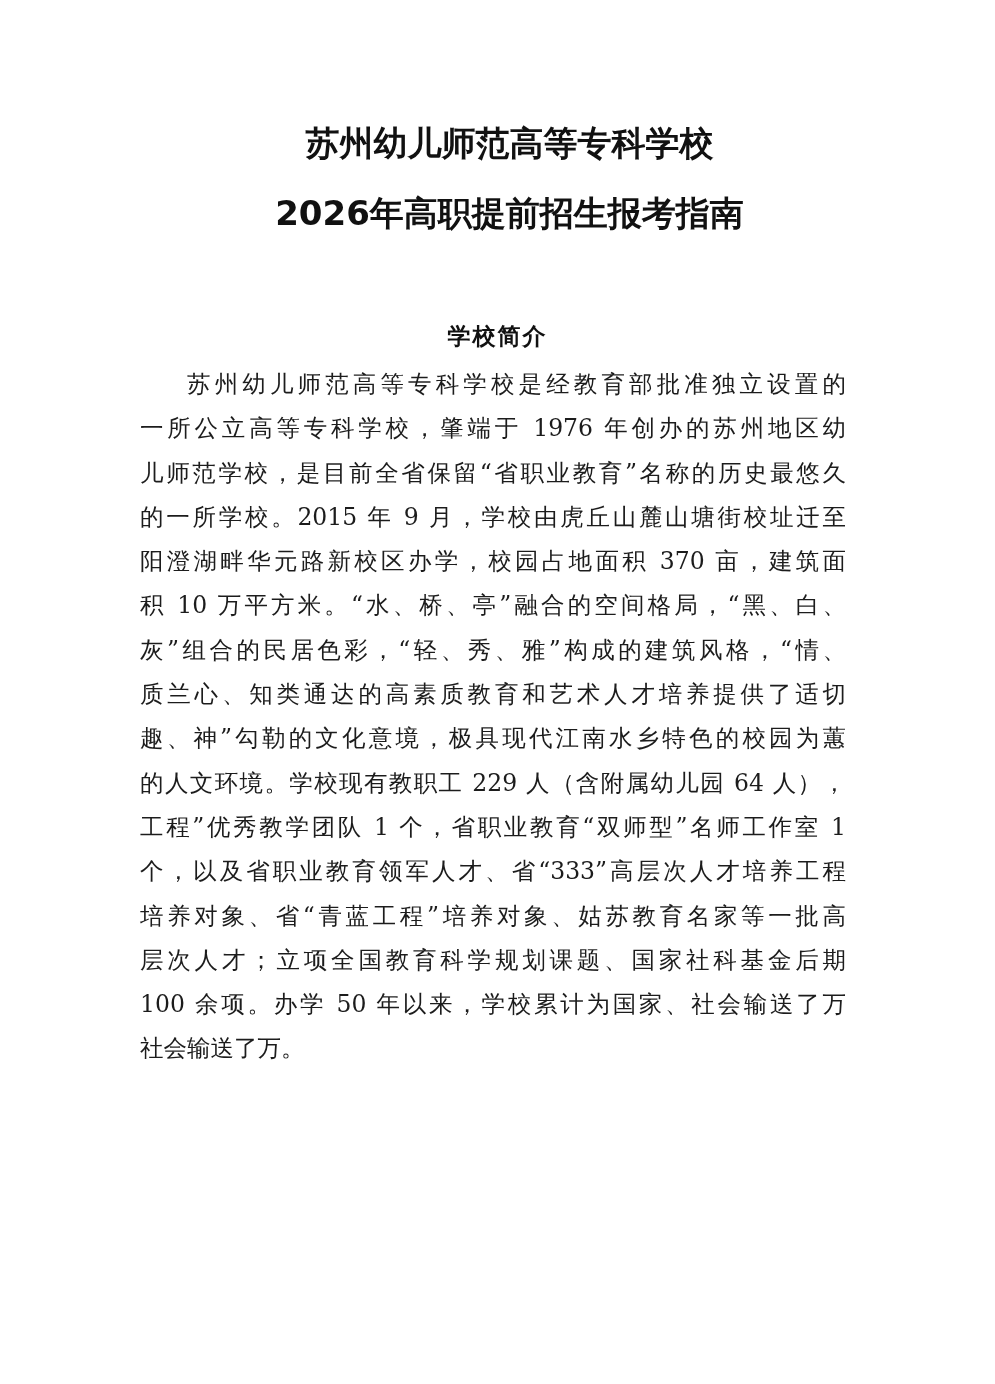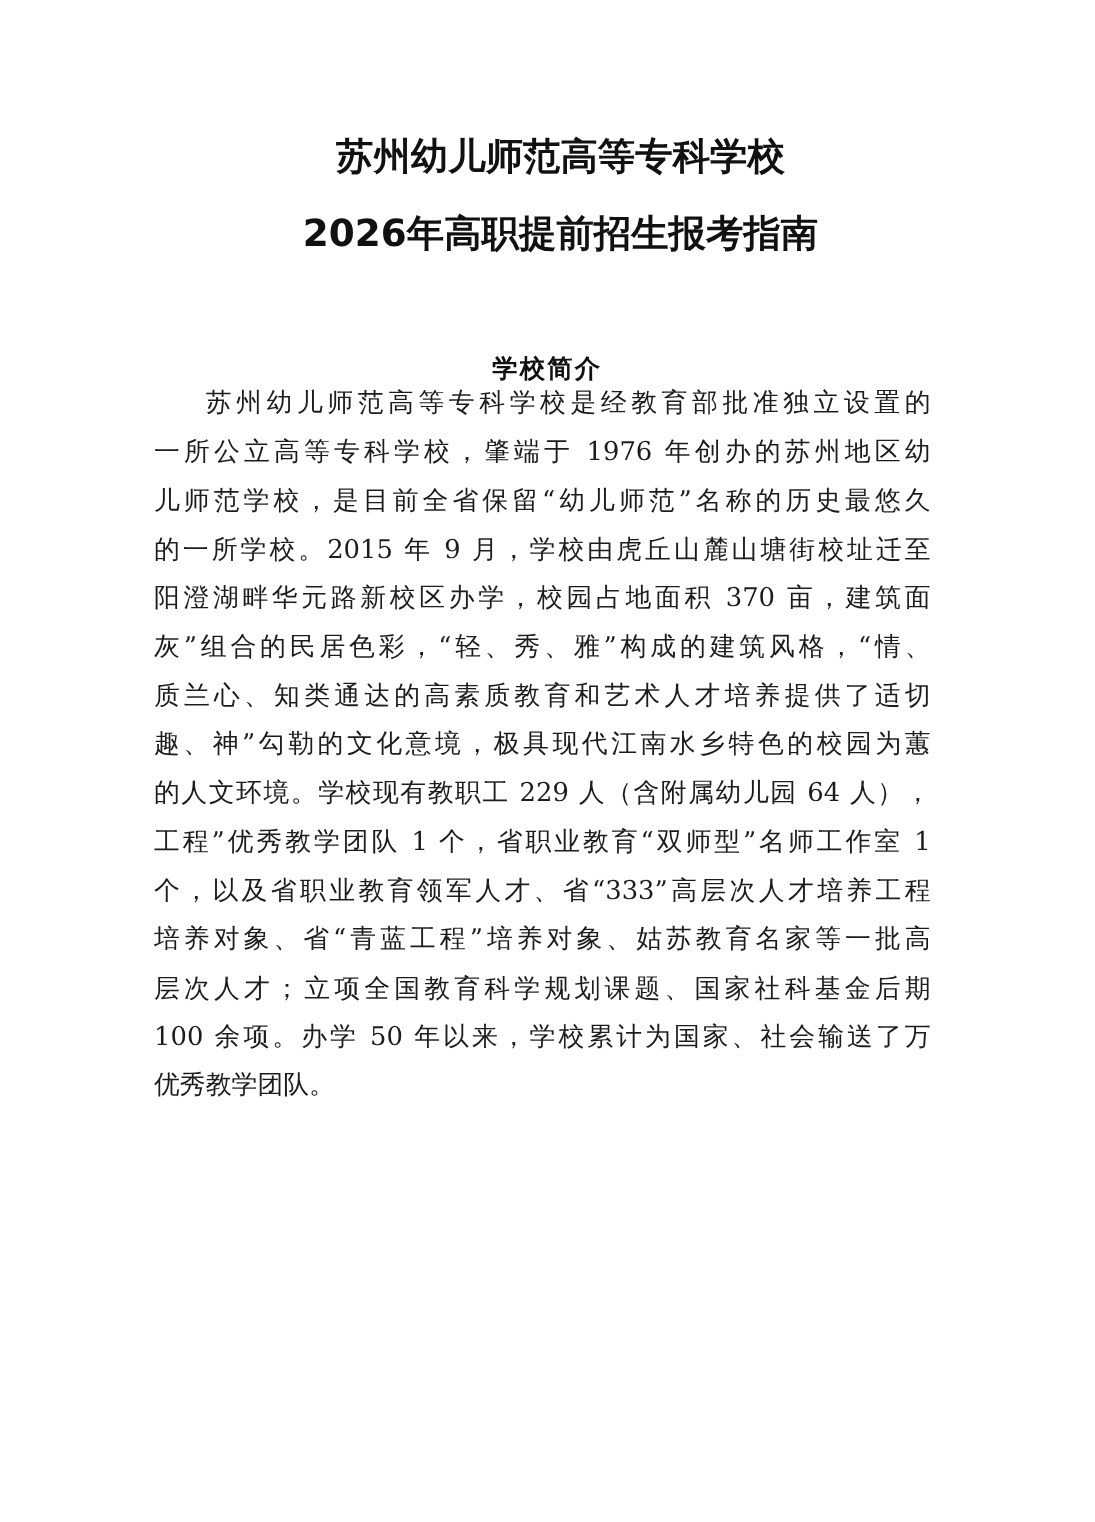--- a/index.html
+++ b/index.html
@@ -50,21 +50,21 @@
       font-size: 23px;
       line-height: 30px;
       color: #111111;
       letter-spacing: 2px;
     }
     .heading-intro { top: 302px; }
     .heading-guide { top: 1233px; }
     .body-text {
       position: absolute;
       left: 140px;
-      top: 344px;
+      top: 362px;
       width: 706px;
     }
     .line {
       display: block;
       white-space: nowrap;
       font-family: "DejaVu Serif", "Liberation Serif", serif;
       font-size: 23.5px;
       line-height: 44.3px;
       color: #1c1c1c;
       text-align: justify;
@@ -87,29 +87,30 @@
   <div class="title-block">
     <h1 class="title-line">苏州幼儿师范高等专科学校</h1>
     <h1 class="title-line">2026年高职提前招生报考指南</h1>
   </div>
 
   <h2 class="section-heading heading-intro">学校简介</h2>
 
   <div class="body-text">
     <span class="line first">苏州幼儿师范高等专科学校是经教育部批准独立设置的</span>
     <span class="line">一所公立高等专科学校，肇端于 1976 年创办的苏州地区幼</span>
-    <span class="line">儿师范学校，是目前全省保留“幼儿师范”名称的历史最悠久</span>
+    <span class="line">儿师范学校，是目前全省保留“省职业教育”名称的历史最悠久</span>
     <span class="line">的一所学校。2015 年 9 月，学校由虎丘山麓山塘街校址迁至</span>
     <span class="line">阳澄湖畔华元路新校区办学，校园占地面积 370 亩，建筑面</span>
+    <span class="line">积 10 万平方米。“水、桥、亭”融合的空间格局，“黑、白、</span>
     <span class="line">灰”组合的民居色彩，“轻、秀、雅”构成的建筑风格，“情、</span>
     <span class="line">质兰心、知类通达的高素质教育和艺术人才培养提供了适切</span>
     <span class="line">趣、神”勾勒的文化意境，极具现代江南水乡特色的校园为蕙</span>
     <span class="line">的人文环境。学校现有教职工 229 人（含附属幼儿园 64 人），</span>
     <span class="line">工程”优秀教学团队 1 个，省职业教育“双师型”名师工作室 1</span>
     <span class="line">个，以及省职业教育领军人才、省“333”高层次人才培养工程</span>
     <span class="line">培养对象、省“青蓝工程”培养对象、姑苏教育名家等一批高</span>
     <span class="line">层次人才；立项全国教育科学规划课题、国家社科基金后期</span>
     <span class="line">100 余项。办学 50 年以来，学校累计为国家、社会输送了万</span>
-    <span class="line last">优秀教学团队。</span>
+    <span class="line last">社会输送了万。</span>
   </div>
 
 
 </div>
 
 </body></html>

